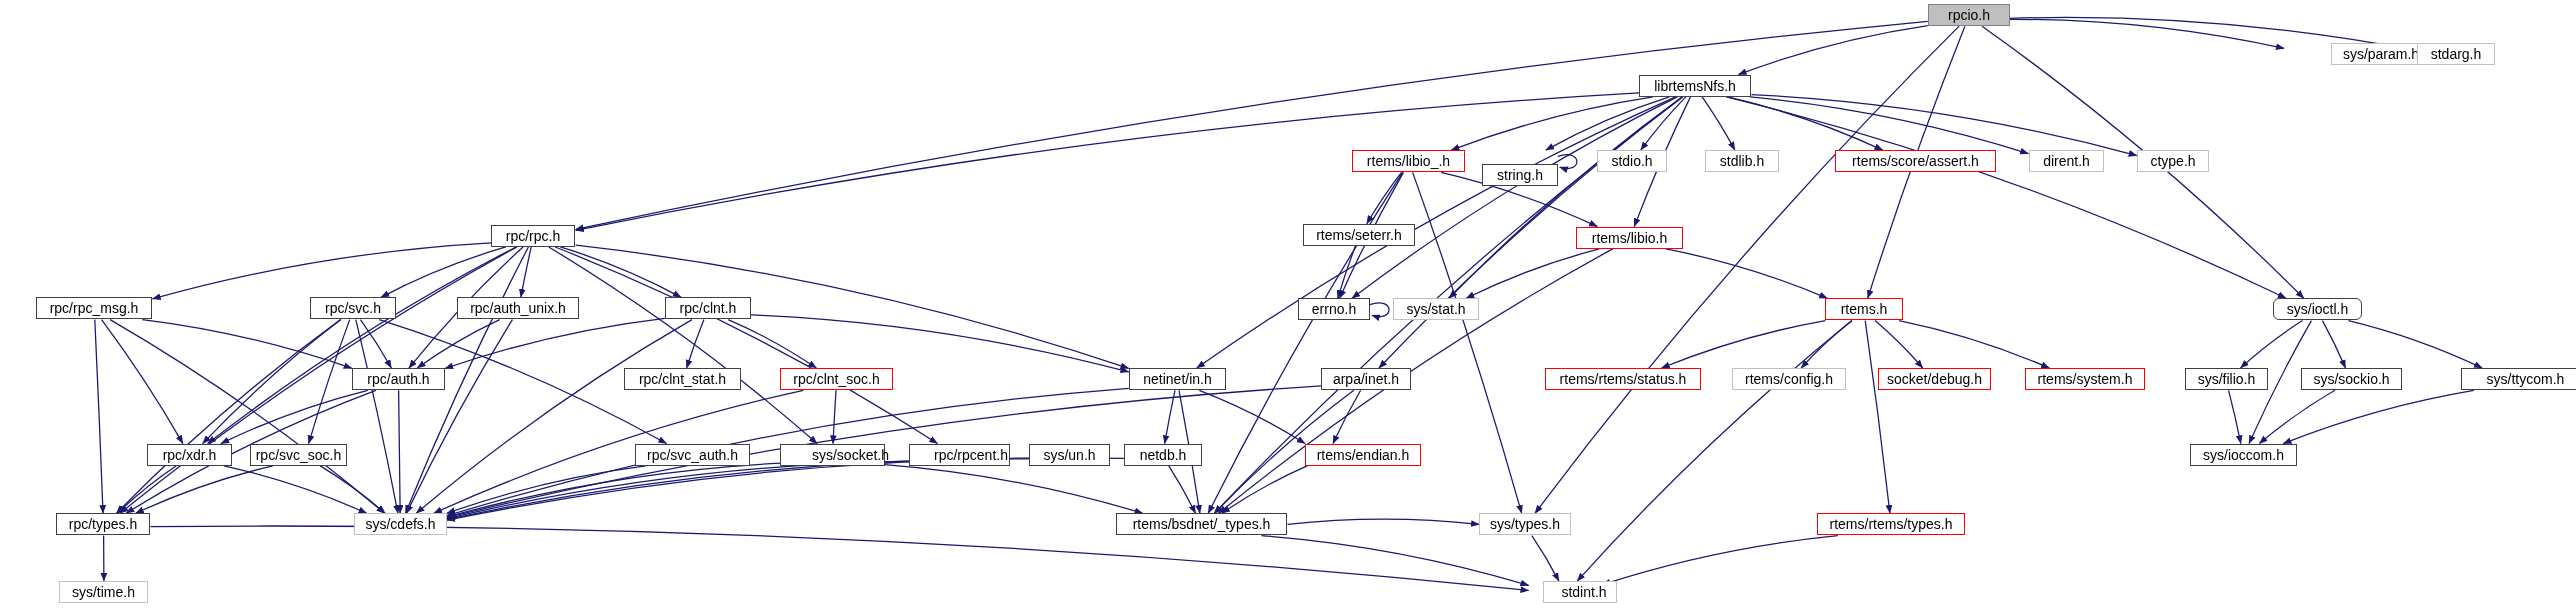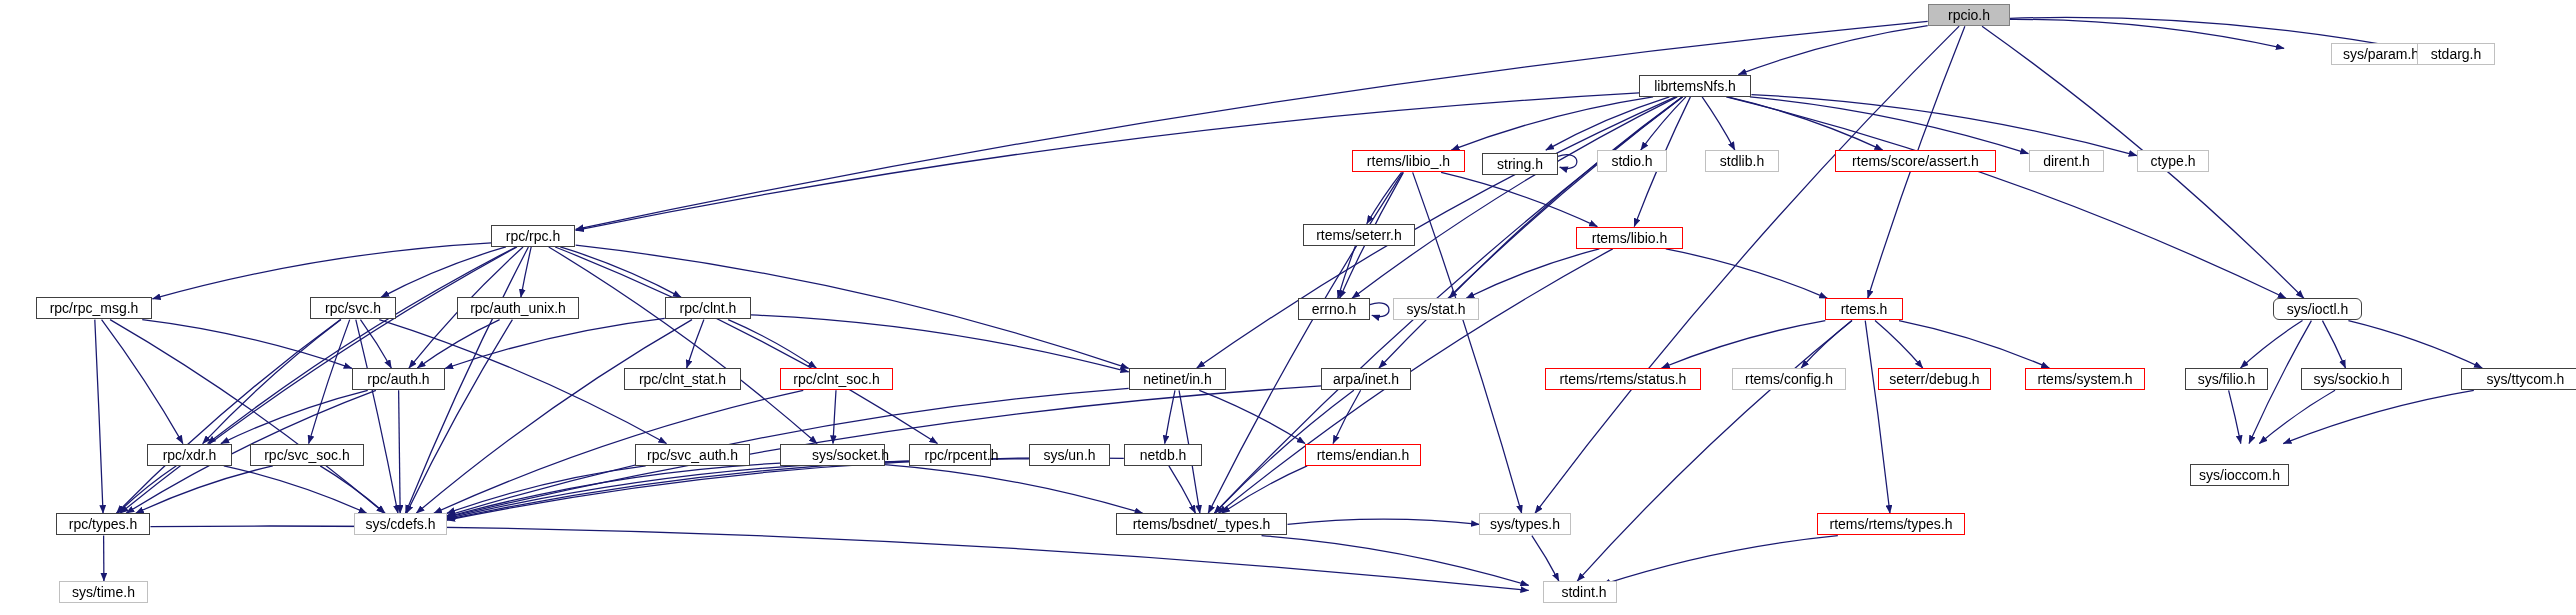--- a/index.html
+++ b/index.html
@@ -140,21 +140,21 @@
       </div>
       <div class="node b-grey" style="left: 2417px; top: 43px; width: 78px;">
         <span>stdarg.h</span>
       </div>
       <div class="node b-black" style="left: 1639px; top: 75px; width: 112px;">
         <span>librtemsNfs.h</span>
       </div>
       <div class="node b-red" style="left: 1352px; top: 150px; width: 113px;">
         <span>rtems/libio_.h</span>
       </div>
-      <div class="node b-black" style="left: 1482px; top: 153px; width: 76px;">
+      <div class="node b-black" style="left: 1482px; top: 164px; width: 76px;">
         <span>string.h</span>
       </div>
       <div class="node b-grey" style="left: 1597px; top: 150px; width: 70px;">
         <span>stdio.h</span>
       </div>
       <div class="node b-grey" style="left: 1705px; top: 150px; width: 74px;">
         <span>stdlib.h</span>
       </div>
       <div class="node b-red" style="left: 1835px; top: 150px; width: 161px;">
         <span>rtems/score/assert.h</span>
@@ -213,59 +213,59 @@
       <div class="node b-black" style="left: 1321px; top: 368px; width: 90px;">
         <span>arpa/inet.h</span>
       </div>
       <div class="node b-red" style="left: 1545px; top: 368px; width: 156px;">
         <span>rtems/rtems/status.h</span>
       </div>
       <div class="node b-grey" style="left: 1732px; top: 368px; width: 114px;">
         <span>rtems/config.h</span>
       </div>
       <div class="node b-red" style="left: 1878px; top: 368px; width: 113px;">
-        <span>seterr/debug.h</span>
+        <span>socket/debug.h</span>
       </div>
       <div class="node b-red" style="left: 2025px; top: 368px; width: 120px;">
         <span>rtems/system.h</span>
       </div>
       <div class="node b-black" style="left: 2185px; top: 368px; width: 83px;">
         <span>sys/filio.h</span>
       </div>
       <div class="node b-black" style="left: 2301px; top: 368px; width: 101px;">
         <span>sys/sockio.h</span>
       </div>
       <div class="node b-black" style="left: 2461px; top: 368px; width: 129px;">
         <span>sys/ttycom.h</span>
       </div>
       <div class="node b-black" style="left: 147px; top: 444px; width: 85px;">
         <span>rpc/xdr.h</span>
       </div>
-      <div class="node b-black" style="left: 250px; top: 444px; width: 114px;">
+      <div class="node b-black" style="left: 250px; top: 444px; width: 97px;">
         <span>rpc/svc_soc.h</span>
       </div>
       <div class="node b-black" style="left: 635px; top: 444px; width: 115px;">
         <span>rpc/svc_auth.h</span>
       </div>
       <div class="node b-black" style="left: 780px; top: 444px; width: 105px; padding-left: 36px;">
         <span>sys/socket.h</span>
       </div>
-      <div class="node b-black" style="left: 909px; top: 444px; width: 82px; padding-left: 23px;">
+      <div class="node b-black" style="left: 909px; top: 444px; width: 101px; padding-left: 23px;">
         <span>rpc/rpcent.h</span>
       </div>
       <div class="node b-black" style="left: 1029px; top: 444px; width: 81px;">
         <span>sys/un.h</span>
       </div>
       <div class="node b-black" style="left: 1124px; top: 444px; width: 78px;">
         <span>netdb.h</span>
       </div>
       <div class="node b-red" style="left: 1269px; top: 444px; width: 116px; margin-left: 36px;">
         <span>rtems/endian.h</span>
       </div>
-      <div class="node b-black" style="left: 2190px; top: 444px; width: 99px; margin-top: 20px;">
+      <div class="node b-black" style="left: 2190px; top: 444px; width: 107px;">
         <span>sys/ioccom.h</span>
       </div>
       <div class="node b-black" style="left: 56px; top: 513px; width: 94px;">
         <span>rpc/types.h</span>
       </div>
       <div class="node b-grey" style="left: 354px; top: 513px; width: 93px;">
         <span>sys/cdefs.h</span>
       </div>
       <div class="node b-black" style="left: 1116px; top: 513px; width: 171px;">
         <span>rtems/bsdnet/_types.h</span>

